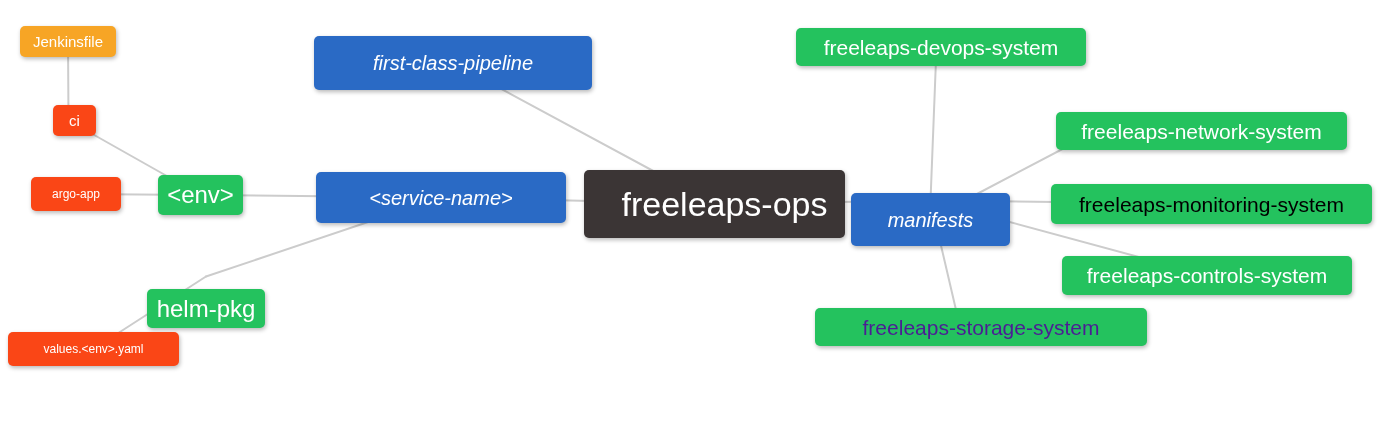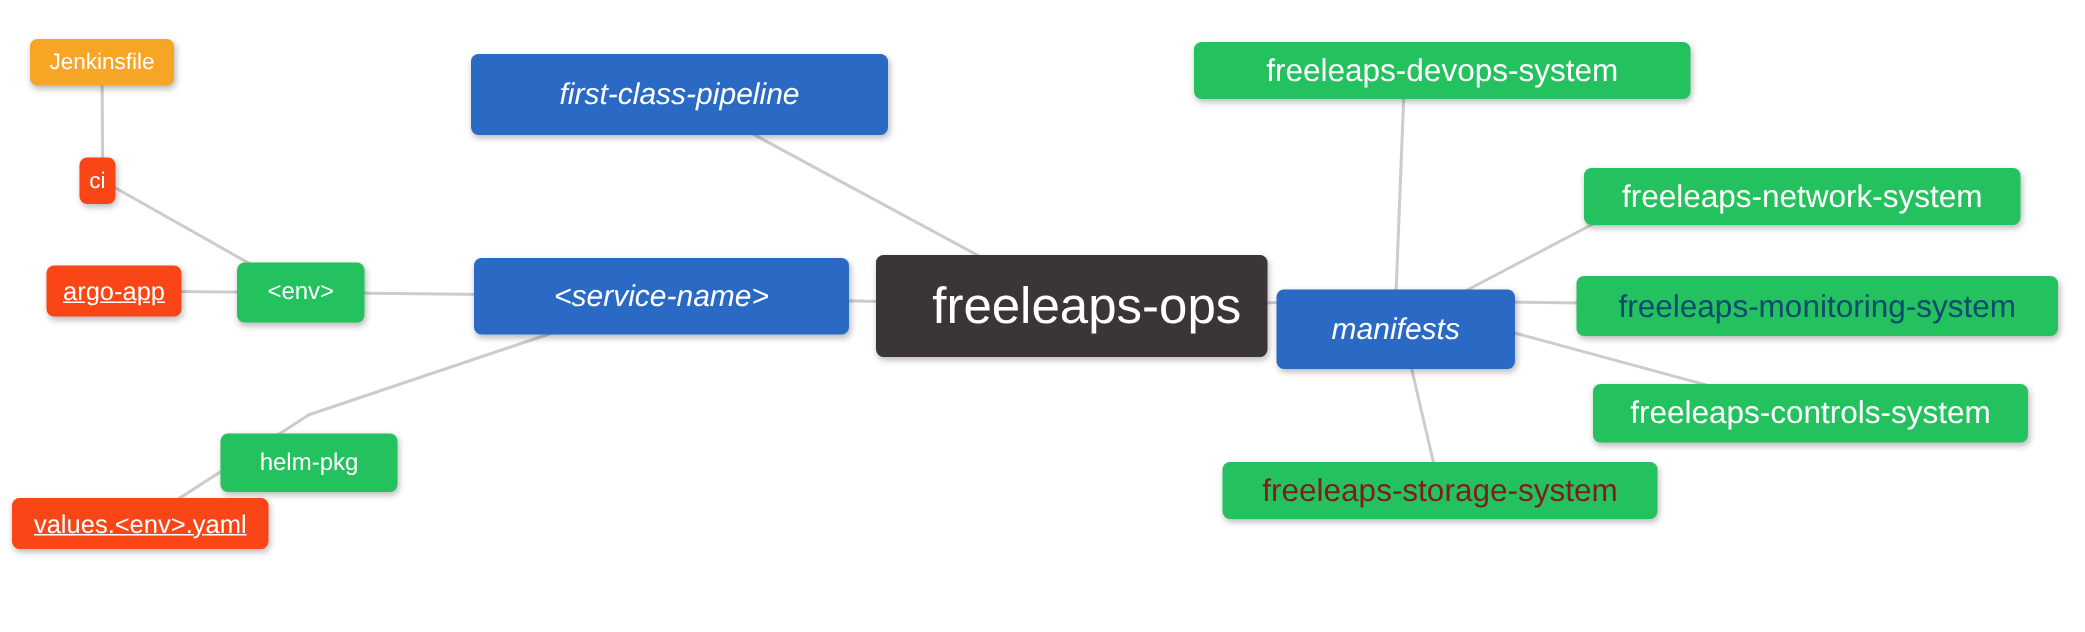--- a/index.html
+++ b/index.html
@@ -16,22 +16,22 @@
     display:flex;align-items:center;justify-content:center;
     box-sizing:border-box;
     color:#ffffff;
     border-radius:5px;
     box-shadow:1px 2px 4px rgba(0,0,0,0.28);
     white-space:nowrap;
     cursor:default;
     line-height:1;
   }
   .size-xs{font-size:15px;}
-  .size-sm{font-size:17px;text-decoration:underline;}
-  .size-md{font-size:16px;}
+  .size-sm{font-size:12px;}
+  .size-md{font-size:24px;}
   .size-lg{font-size:21px;}
   .size-xl{font-size:20px;font-style:italic;}
   .size-root{font-size:34px;padding-left:20px;}
 </style>
 </head>
 <body>
 
 <div class="canvas">
   <svg id="edges" width="1390" height="421" viewBox="0 0 1390 421">
       <line x1="68" y1="41.5" x2="68.5" y2="120.5" stroke="#CCCCCC" stroke-width="2" stroke-linecap="round"></line>
@@ -43,27 +43,27 @@
       <line x1="441" y1="197.5" x2="714.5" y2="204" stroke="#CCCCCC" stroke-width="2" stroke-linecap="round"></line>
       <line x1="453" y1="63" x2="714.5" y2="204" stroke="#CCCCCC" stroke-width="2" stroke-linecap="round"></line>
       <line x1="714.5" y1="204" x2="930.5" y2="200.5" stroke="#CCCCCC" stroke-width="2" stroke-linecap="round"></line>
       <line x1="930.5" y1="200.5" x2="936.5" y2="47" stroke="#CCCCCC" stroke-width="2" stroke-linecap="round"></line>
       <line x1="975" y1="195" x2="1095" y2="132" stroke="#CCCCCC" stroke-width="2" stroke-linecap="round"></line>
       <line x1="930.5" y1="200.5" x2="1211.5" y2="204" stroke="#CCCCCC" stroke-width="2" stroke-linecap="round"></line>
       <line x1="930.5" y1="200.5" x2="1207" y2="275.5" stroke="#CCCCCC" stroke-width="2" stroke-linecap="round"></line>
       <line x1="930.5" y1="200.5" x2="960" y2="327" stroke="#CCCCCC" stroke-width="2" stroke-linecap="round"></line>
     </svg>
 <div class="node size-xs" style="left: 20px; top: 26px; width: 96px; height: 31px; background: rgb(247, 165, 37); color: rgb(255, 255, 255);">Jenkinsfile</div>
-    <div class="node size-xs" style="left: 53px; top: 105px; width: 24px; height: 31px; background: rgb(250, 70, 22); color: rgb(255, 255, 255);">ci</div>
+    <div class="node size-xs" style="left: 53px; top: 105px; width: 43px; height: 31px; background: rgb(250, 70, 22); color: rgb(255, 255, 255);">ci</div>
     <div class="node size-sm" style="left: 31px; top: 177px; width: 90px; height: 34px; background: rgb(250, 70, 22); color: rgb(255, 255, 255);">argo-app</div>
     <div class="node size-md" style="left: 158px; top: 175px; width: 85px; height: 40px; background: rgb(36, 194, 94); color: rgb(255, 255, 255);">&lt;env&gt;</div>
     <div class="node size-xl" style="left: 314px; top: 36px; width: 278px; height: 54px; background: rgb(42, 106, 197); color: rgb(255, 255, 255);">first-class-pipeline</div>
     <div class="node size-xl" style="left: 316px; top: 172px; width: 250px; height: 51px; background: rgb(42, 106, 197); color: rgb(255, 255, 255);">&lt;service-name&gt;</div>
     <div class="node size-md" style="left: 147px; top: 257px; width: 118px; height: 39px; background: rgb(36, 194, 94); color: rgb(255, 255, 255); margin-top: 32px;">helm-pkg</div>
     <div class="node size-sm" style="left: 8px; top: 332px; width: 171px; height: 34px; background: rgb(250, 70, 22); color: rgb(255, 255, 255);">values.&lt;env&gt;.yaml</div>
     <div class="node size-root" style="left: 584px; top: 170px; width: 261px; height: 68px; background: rgb(59, 53, 53); color: rgb(255, 255, 255);">freeleaps-ops</div>
     <div class="node size-xl" style="left: 851px; top: 174px; width: 159px; height: 53px; background: rgb(42, 106, 197); color: rgb(255, 255, 255); margin-top: 19px;">manifests</div>
-    <div class="node size-lg" style="left: 796px; top: 28px; width: 331px; height: 38px; background: rgb(36, 194, 94); color: rgb(255, 255, 255);">freeleaps-devops-system</div>
+    <div class="node size-lg" style="left: 796px; top: 28px; width: 290px; height: 38px; background: rgb(36, 194, 94); color: rgb(255, 255, 255);">freeleaps-devops-system</div>
     <div class="node size-lg" style="left: 1056px; top: 112px; width: 291px; height: 38px; background: rgb(36, 194, 94); color: rgb(255, 255, 255);">freeleaps-network-system</div>
-    <div class="node size-lg" style="left: 1051px; top: 184px; width: 321px; height: 40px; background: rgb(36, 194, 94); color: #0c4a6e; text-align: center;">freeleaps-monitoring-system</div>
+    <div class="node size-lg" style="left: 1051px; top: 184px; width: 321px; height: 40px; background: rgb(36, 194, 94); color: #000000; text-align: center;">freeleaps-monitoring-system</div>
     <div class="node size-lg" style="left: 1062px; top: 256px; width: 290px; height: 39px; background: rgb(36, 194, 94); color: rgb(255, 255, 255);">freeleaps-controls-system</div>
-    <div class="node size-lg" style="left: 815px; top: 308px; width: 290px; height: 38px; background: rgb(36, 194, 94); color: #7f1d1d;">freeleaps-storage-system</div>
+    <div class="node size-lg" style="left: 815px; top: 308px; width: 332px; height: 38px; background: rgb(36, 194, 94); color: #4c1d95;">freeleaps-storage-system</div>
   </div>
 
 </body></html>

